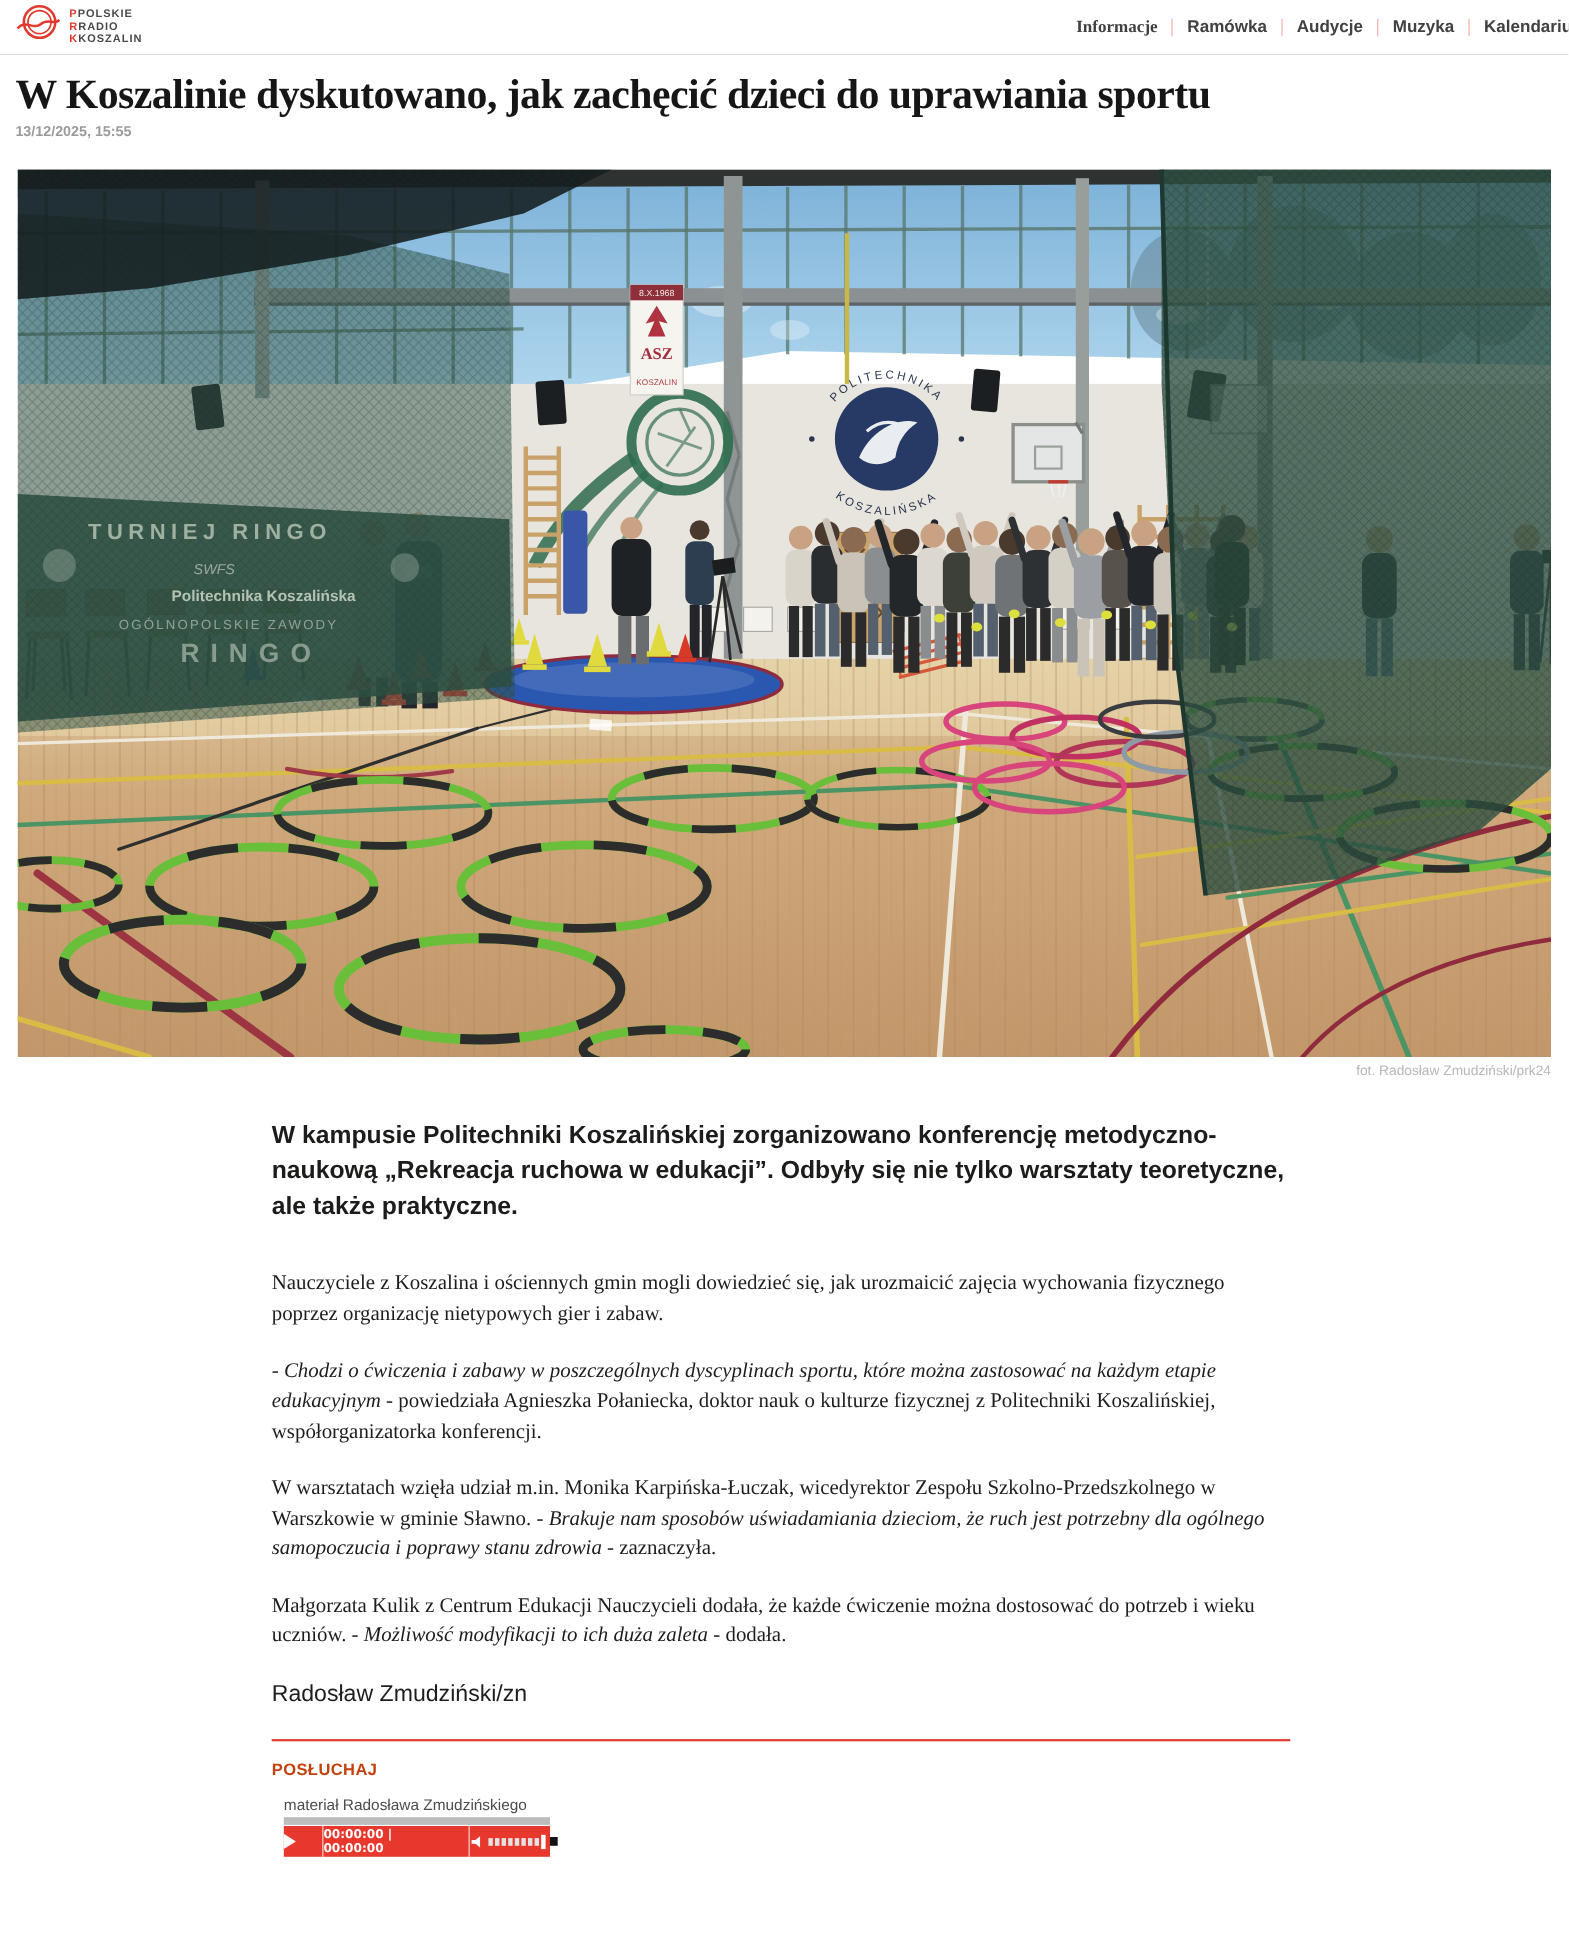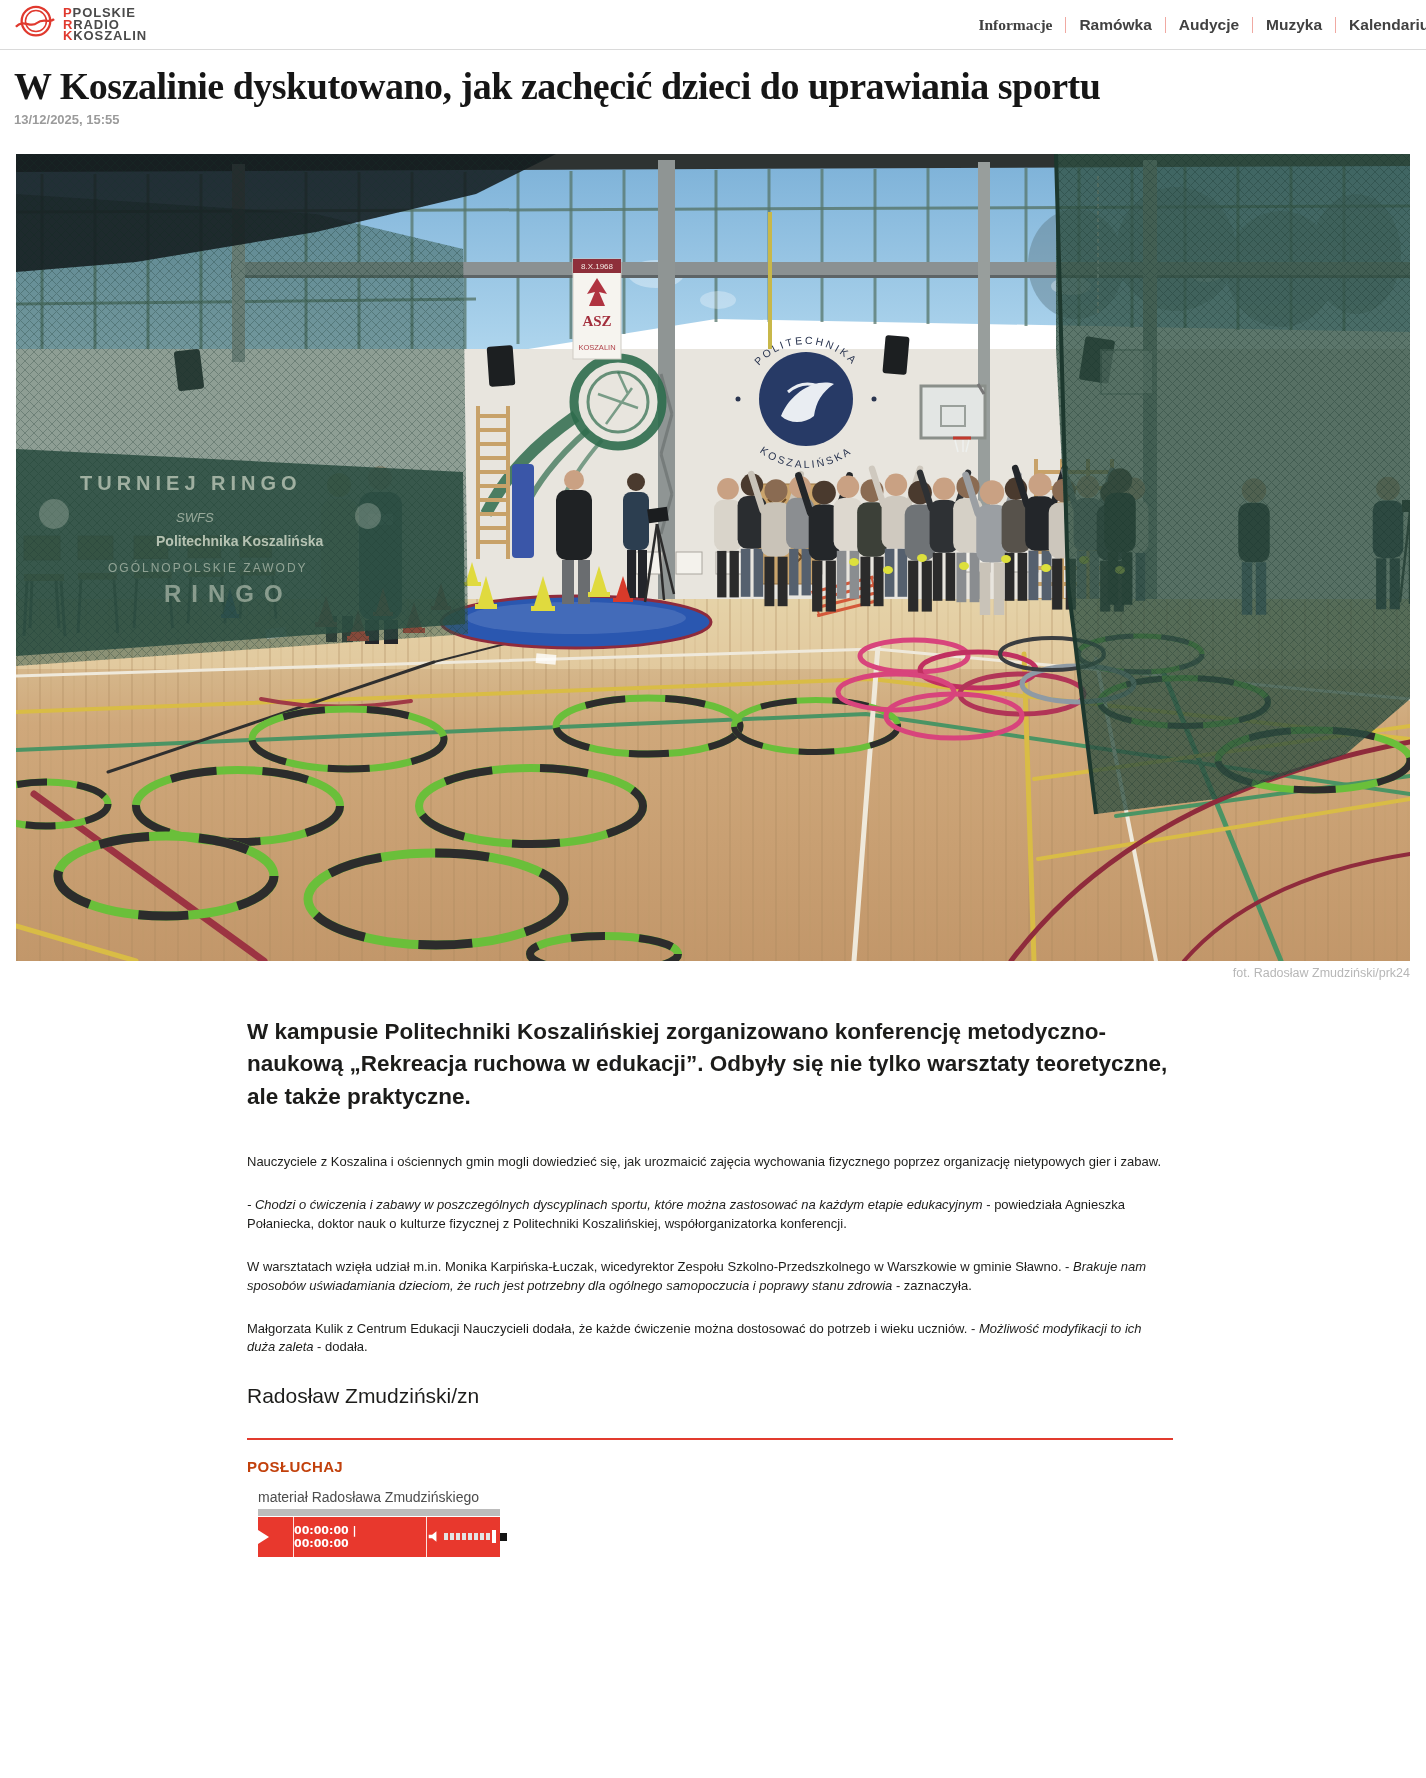--- a/index.html
+++ b/index.html
@@ -2,51 +2,51 @@
 <html lang="pl"><head>
 <meta charset="utf-8">
 <style>
   html,body{margin:0;padding:0;background:#fff;}
   .page{width:1426px;min-height:1778px;overflow:hidden;position:relative;background:#fff;
         font-family:"Liberation Sans",sans-serif;color:#1d1d1b;}
 
   
   .site-header{height:49px;display:flex;align-items:center;border-bottom:1px solid #dadada;padding-left:14px;}
   .logo{display:flex;align-items:center;gap:7px;}
-  .logo-text{font-size:13px;font-weight:bold;letter-spacing:.9px;line-height:11.5px;color:#4a4a4a;}
+  .logo-text{font-size:10px;font-weight:bold;letter-spacing:.9px;line-height:11.5px;color:#4a4a4a;}
   .logo-text b{color:#e0392e;font-weight:bold;}
   .main-nav{margin-left:auto;margin-right:-30px;display:flex;align-items:center;white-space:nowrap;
             font-size:15.5px;font-weight:bold;color:#414141;}
   .nav-item{padding:0 13px;text-decoration:none;color:#414141;cursor:pointer;}
   .nav-item.active{color:#404040;font-family:Liberation Serif, serif;}
   .nav-sep{width:1px;height:16px;background:#f0a9a2;display:inline-block;}
 
   
   .title{font-family:"Liberation Serif",serif;font-weight:bold;font-size:38px;letter-spacing:-.5px;
          color:#161616;margin:15px 14px 4px;line-height:1.12;}
   .date{font-size:13px;color:#9b9b9b;margin:0 14px 27px;font-weight:bold;}
 
   figure.photo{margin:14px 16px 0;width:1394px;height:807px;line-height:0;}
   .credit{text-align:right;margin:5px 16px 0;font-size:12.5px;color:#b7b7b7;}
 
   
   .article-body{margin-left:247px;width:926px;}
   .lead{font-size:22.5px;font-weight:bold;line-height:1.45;margin:36px 0 0;color:#1c1c1a;}
   .paras{margin-top:40px;}
-  .paras p{font-size:13px;line-height:1.45;margin:0 0 24px;}
+  .paras p{font-size:19px;line-height:1.45;margin:0 0 24px;font-family:Liberation Serif, serif;}
   .paras em{font-style:italic;}
   .author{font-size:21px;line-height:1.45;margin:0 0 0;}
   hr.divider{border:none;border-top:2px solid #e23b2e;width:926px;margin:26px 0 0;}
 
   
   .listen-heading{font-size:15px;font-weight:bold;letter-spacing:.4px;margin:18px 0 0;color:#c2410c;}
   .listen-caption{font-size:14px;color:#4c4c4c;margin:14px 0 4px 11px;}
   .player{width:242px;margin-left:11px;}
   .seekbar{height:7px;background:#bcbcbc;cursor:pointer;}
-  .controls{height:40px;background:#e8382d;display:flex;align-items:stretch;margin-top:1px;gap:24px;}
+  .controls{height:28px;background:#e8382d;display:flex;align-items:stretch;margin-top:1px;gap:24px;}
   .play{width:40px;background:transparent;border:none;display:flex;align-items:center;justify-content:center;cursor:pointer;padding:0;}
   .tri{width:0;height:0;border-left:11px solid #fff;border-top:7px solid transparent;border-bottom:7px solid transparent;display:inline-block;}
   .time{flex:0 0 108px;display:flex;align-items:center;justify-content:center;color:#fff;
         font-family:"DejaVu Sans",sans-serif;font-size:11px;font-weight:bold;
         border-left:1px solid rgba(255,255,255,.85);}
   .vol{flex:1;display:flex;align-items:center;justify-content:center;gap:5px;
        border-left:1px solid rgba(255,255,255,.85);}
   .vol-slider{display:flex;align-items:center;gap:2px;cursor:pointer;}
   .vol-seg{width:4px;height:7px;background:#e3e3e3;display:inline-block;}
   .vol-handle{width:4px;height:13px;background:#fff;display:inline-block;}

